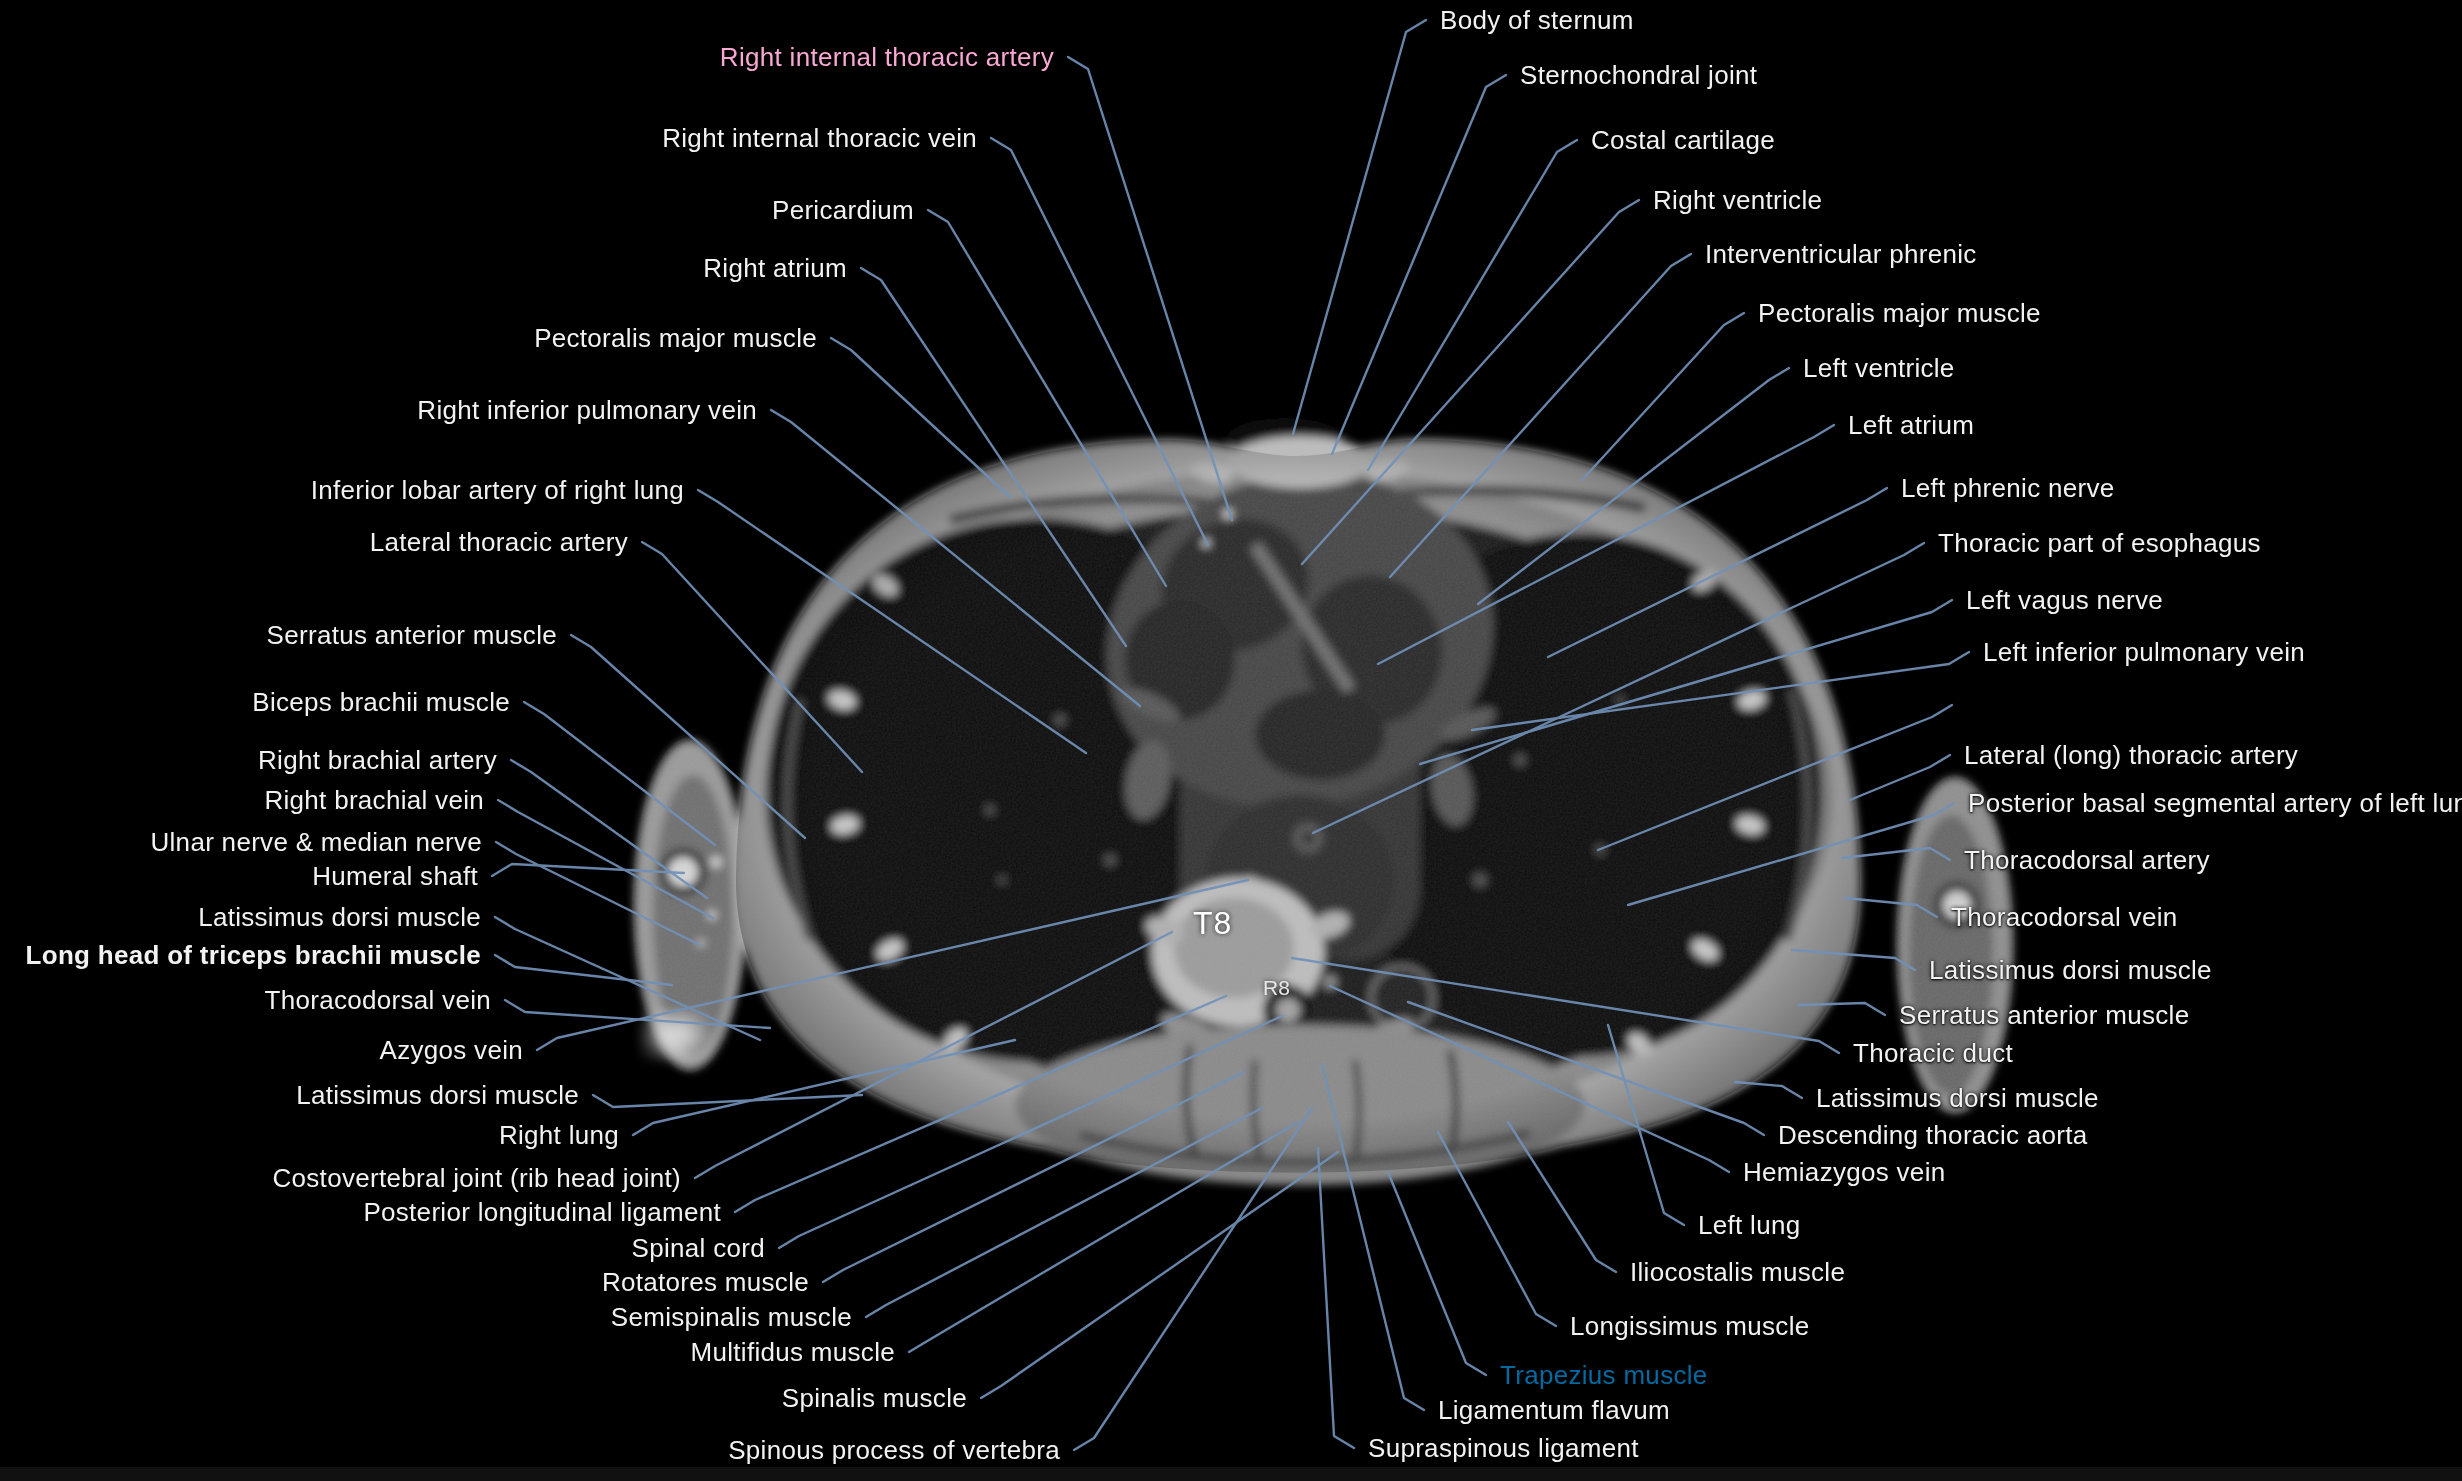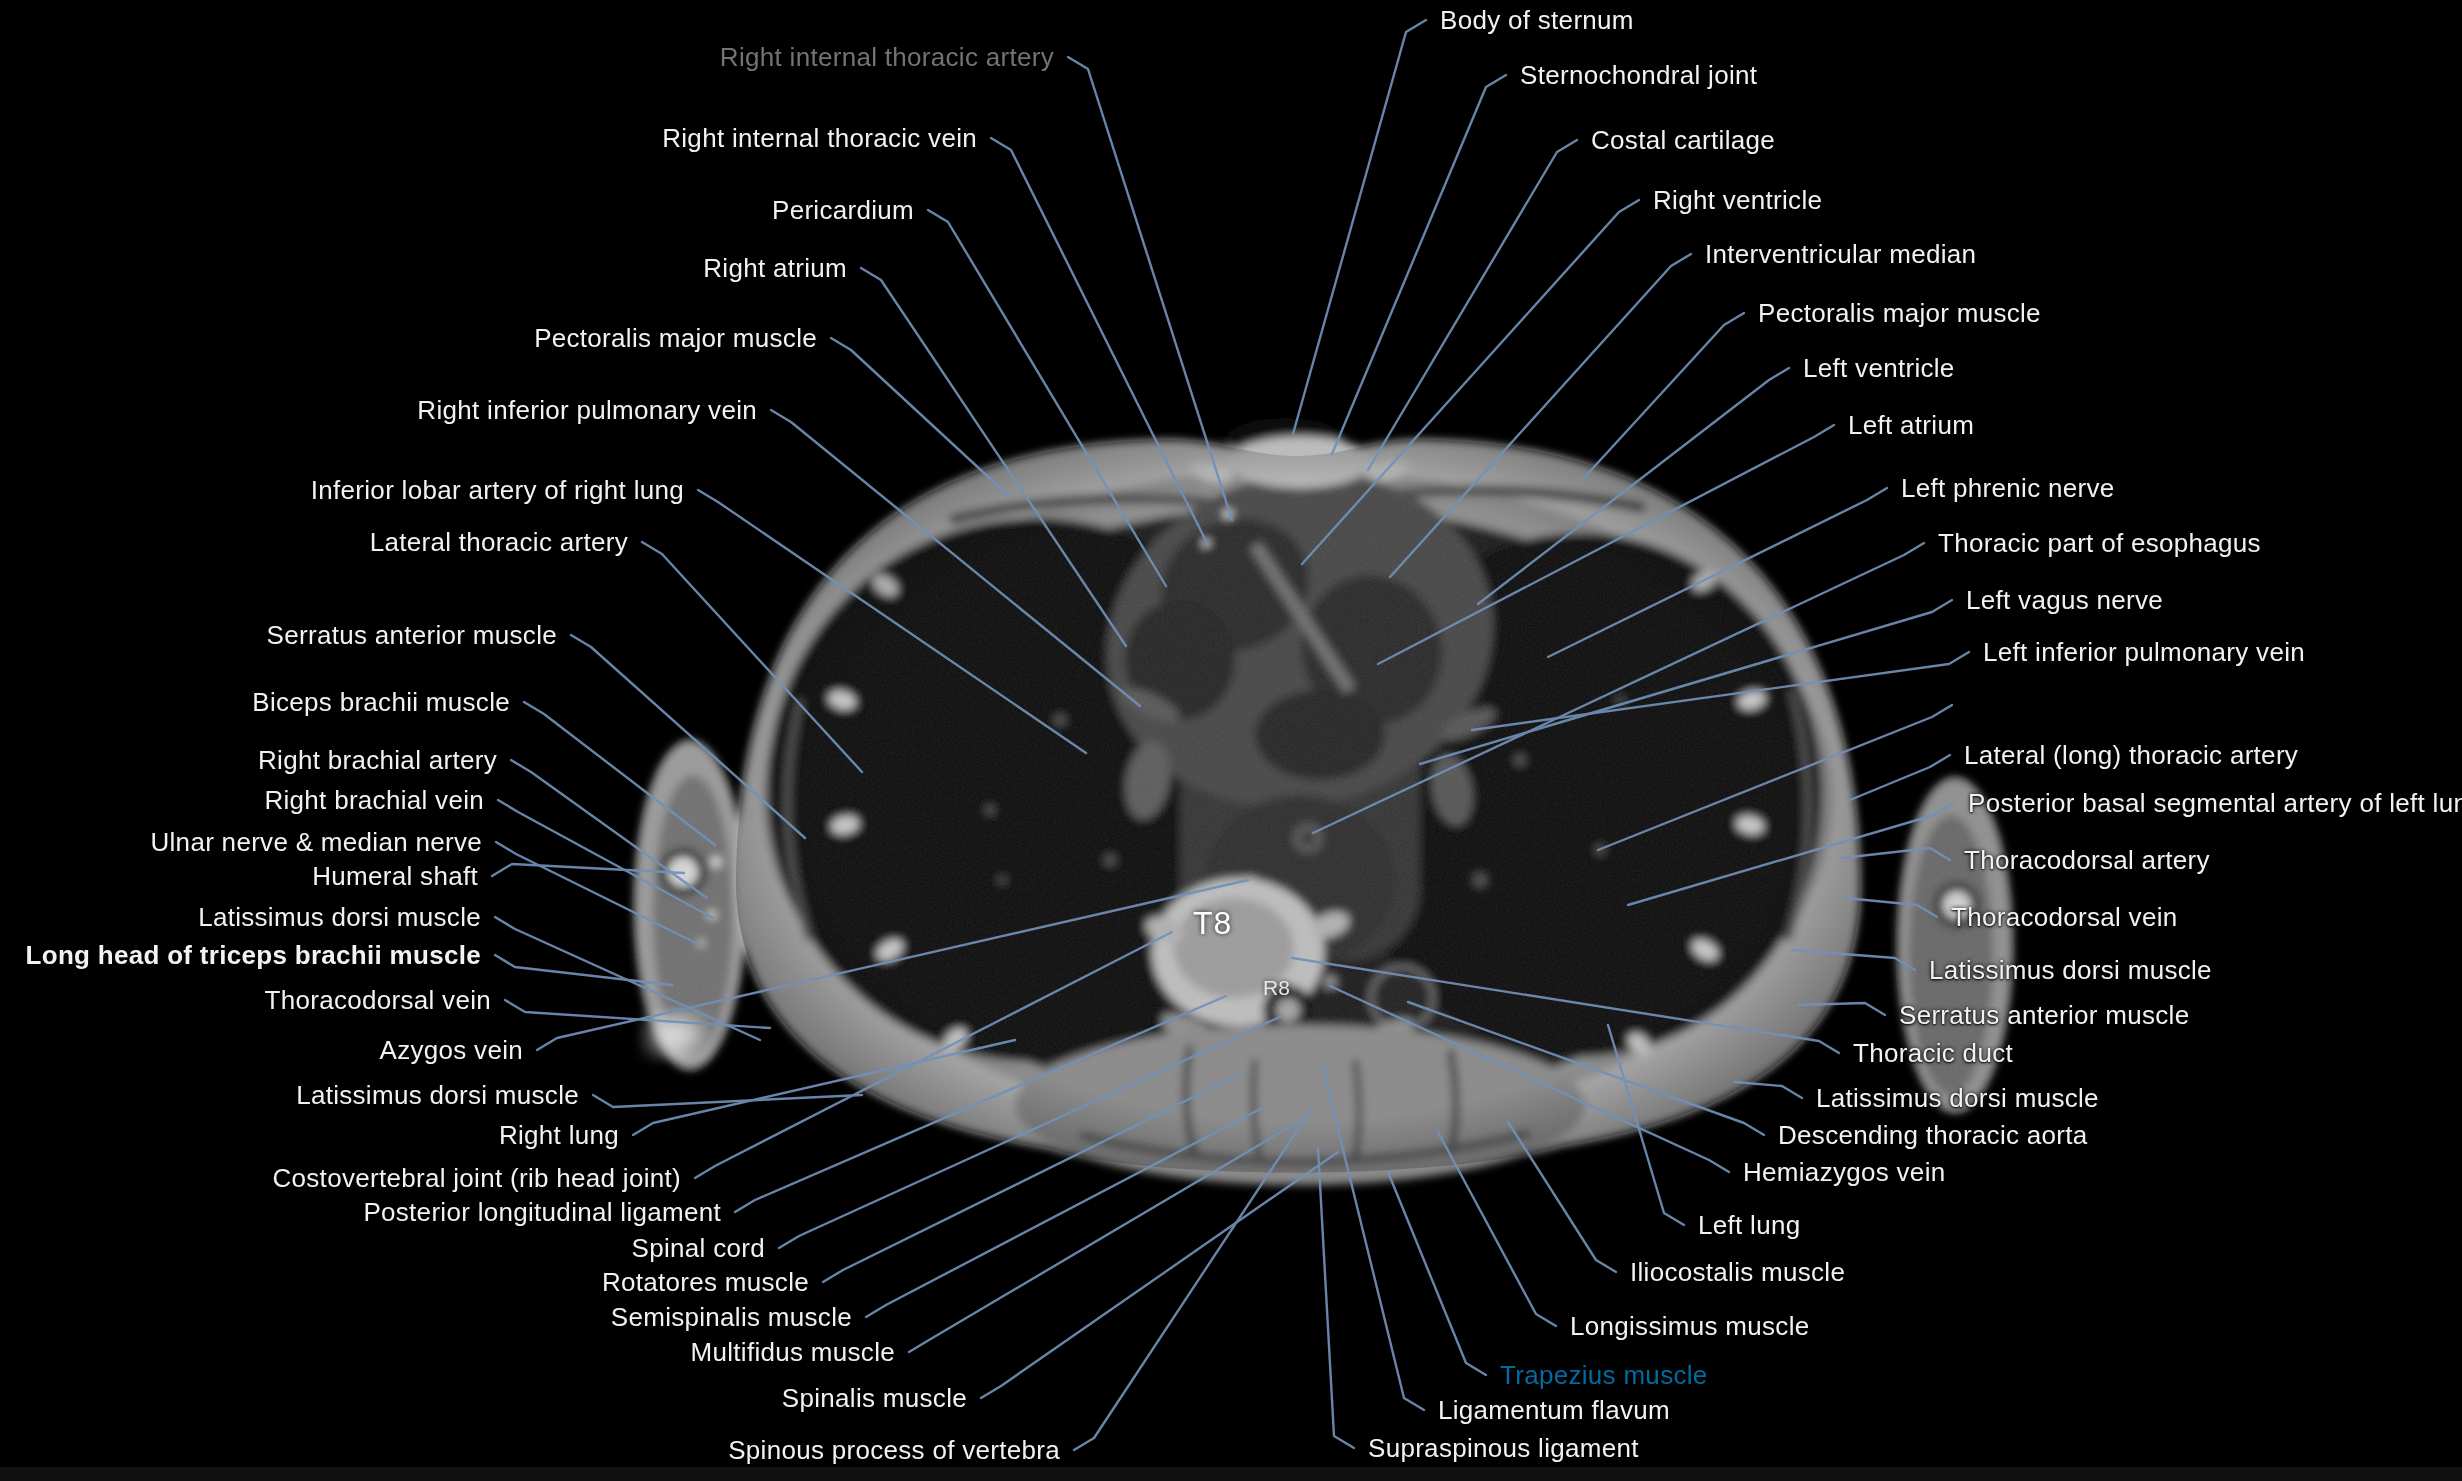--- a/index.html
+++ b/index.html
@@ -215,21 +215,21 @@
         <polyline points="1684,1225 1664,1213 1608,1025"></polyline>
         <polyline points="1616,1272 1596,1260 1508,1122"></polyline>
         <polyline points="1556,1326 1536,1314 1438,1132"></polyline>
         <polyline points="1486,1375 1466,1363 1388,1172"></polyline>
         <polyline points="1424,1410 1404,1398 1322,1064"></polyline>
         <polyline points="1354,1448 1334,1436 1318,1148"></polyline>
       </g>
   </svg>
 
   <div class="labels-layer" id="labels">
-      <div class="lbl" style="color: #737373; top: 41px; right: 1408px; text-align: right;">Right internal thoracic artery</div>
+      <div class="lbl" style="color: #f9a8d4; top: 41px; right: 1408px; text-align: right;">Right internal thoracic artery</div>
       <div class="lbl" style="color: rgb(242, 242, 242); top: 122px; right: 1485px; text-align: right;">Right internal thoracic vein</div>
       <div class="lbl" style="color: rgb(242, 242, 242); top: 194px; right: 1548px; text-align: right;">Pericardium</div>
       <div class="lbl" style="color: rgb(242, 242, 242); top: 252px; right: 1615px; text-align: right;">Right atrium</div>
       <div class="lbl" style="color: rgb(242, 242, 242); top: 322px; right: 1645px; text-align: right;">Pectoralis major muscle</div>
       <div class="lbl" style="color: rgb(242, 242, 242); top: 394px; right: 1705px; text-align: right;">Right inferior pulmonary vein</div>
       <div class="lbl" style="color: rgb(242, 242, 242); top: 474px; right: 1778px; text-align: right;">Inferior lobar artery of right lung</div>
       <div class="lbl" style="color: rgb(242, 242, 242); top: 526px; right: 1834px; text-align: center;">Lateral thoracic artery</div>
       <div class="lbl" style="color: rgb(242, 242, 242); top: 619px; right: 1905px; text-align: right;">Serratus anterior muscle</div>
       <div class="lbl" style="color: rgb(242, 242, 242); top: 686px; right: 1952px; text-align: right;">Biceps brachii muscle</div>
       <div class="lbl" style="color: rgb(242, 242, 242); top: 744px; right: 1965px; text-align: right;">Right brachial artery</div>
@@ -247,21 +247,21 @@
       <div class="lbl" style="color: rgb(242, 242, 242); top: 1232px; right: 1697px; text-align: right;">Spinal cord</div>
       <div class="lbl" style="color: rgb(242, 242, 242); top: 1266px; right: 1653px; text-align: right;">Rotatores muscle</div>
       <div class="lbl" style="color: rgb(242, 242, 242); top: 1301px; right: 1610px; text-align: right;">Semispinalis muscle</div>
       <div class="lbl" style="color: rgb(242, 242, 242); top: 1336px; right: 1567px; text-align: right;">Multifidus muscle</div>
       <div class="lbl" style="color: rgb(242, 242, 242); top: 1382px; right: 1495px; text-align: right;">Spinalis muscle</div>
       <div class="lbl" style="color: rgb(242, 242, 242); top: 1434px; right: 1402px; text-align: right;">Spinous process of vertebra</div>
       <div class="lbl" style="color: rgb(242, 242, 242); top: 4px; left: 1440px;">Body of sternum</div>
       <div class="lbl" style="color: rgb(242, 242, 242); top: 59px; left: 1520px;">Sternochondral joint</div>
       <div class="lbl" style="color: rgb(242, 242, 242); top: 124px; left: 1591px;">Costal cartilage</div>
       <div class="lbl" style="color: rgb(242, 242, 242); top: 184px; left: 1653px;">Right ventricle</div>
-      <div class="lbl" style="color: rgb(242, 242, 242); top: 238px; left: 1705px;">Interventricular median</div>
+      <div class="lbl" style="color: rgb(242, 242, 242); top: 238px; left: 1705px;">Interventricular phrenic</div>
       <div class="lbl" style="color: rgb(242, 242, 242); top: 297px; left: 1758px;">Pectoralis major muscle</div>
       <div class="lbl" style="color: rgb(242, 242, 242); top: 352px; left: 1803px;">Left ventricle</div>
       <div class="lbl" style="color: rgb(242, 242, 242); top: 409px; left: 1848px;">Left atrium</div>
       <div class="lbl" style="color: rgb(242, 242, 242); top: 472px; left: 1901px;">Left phrenic nerve</div>
       <div class="lbl" style="color: rgb(242, 242, 242); top: 527px; left: 1938px;">Thoracic part of esophagus</div>
       <div class="lbl" style="color: rgb(242, 242, 242); top: 584px; left: 1966px;">Left vagus nerve</div>
       <div class="lbl" style="color: rgb(242, 242, 242); top: 636px; left: 1983px;">Left inferior pulmonary vein</div>
       <div class="lbl" style="color: rgb(242, 242, 242); top: 739px; left: 1964px;">Lateral (long) thoracic artery</div>
       <div class="lbl" style="color: rgb(242, 242, 242); top: 787px; left: 1968px;">Posterior basal segmental artery of left lung</div>
       <div class="lbl" style="color: rgb(242, 242, 242); top: 844px; left: 1964px;">Thoracodorsal artery</div>

